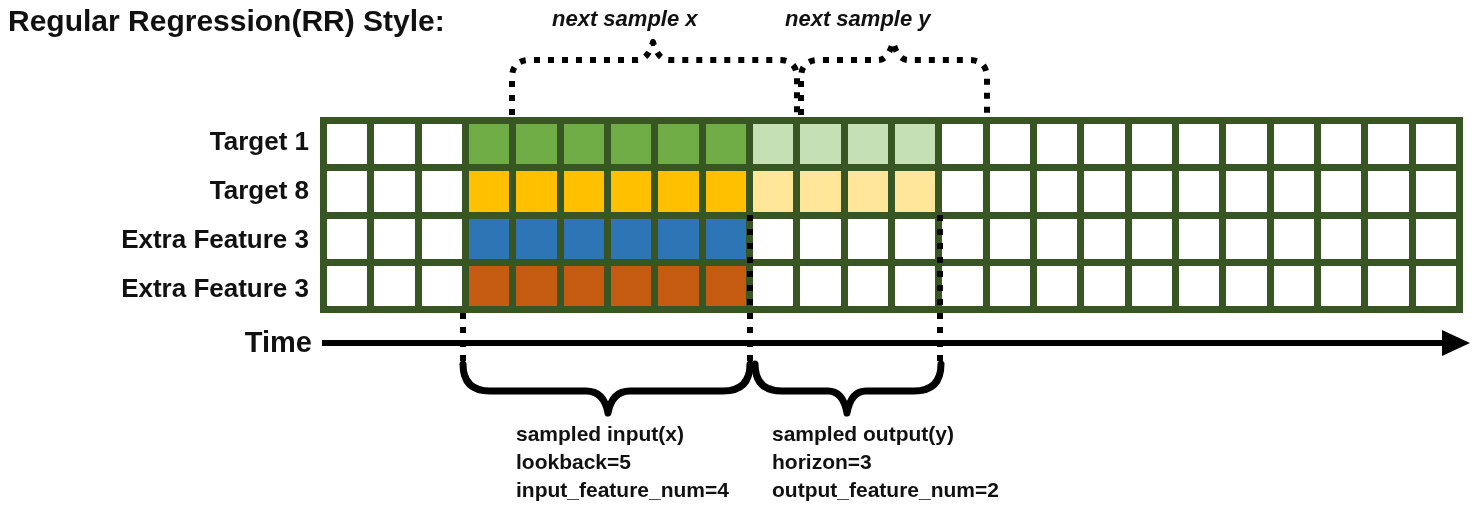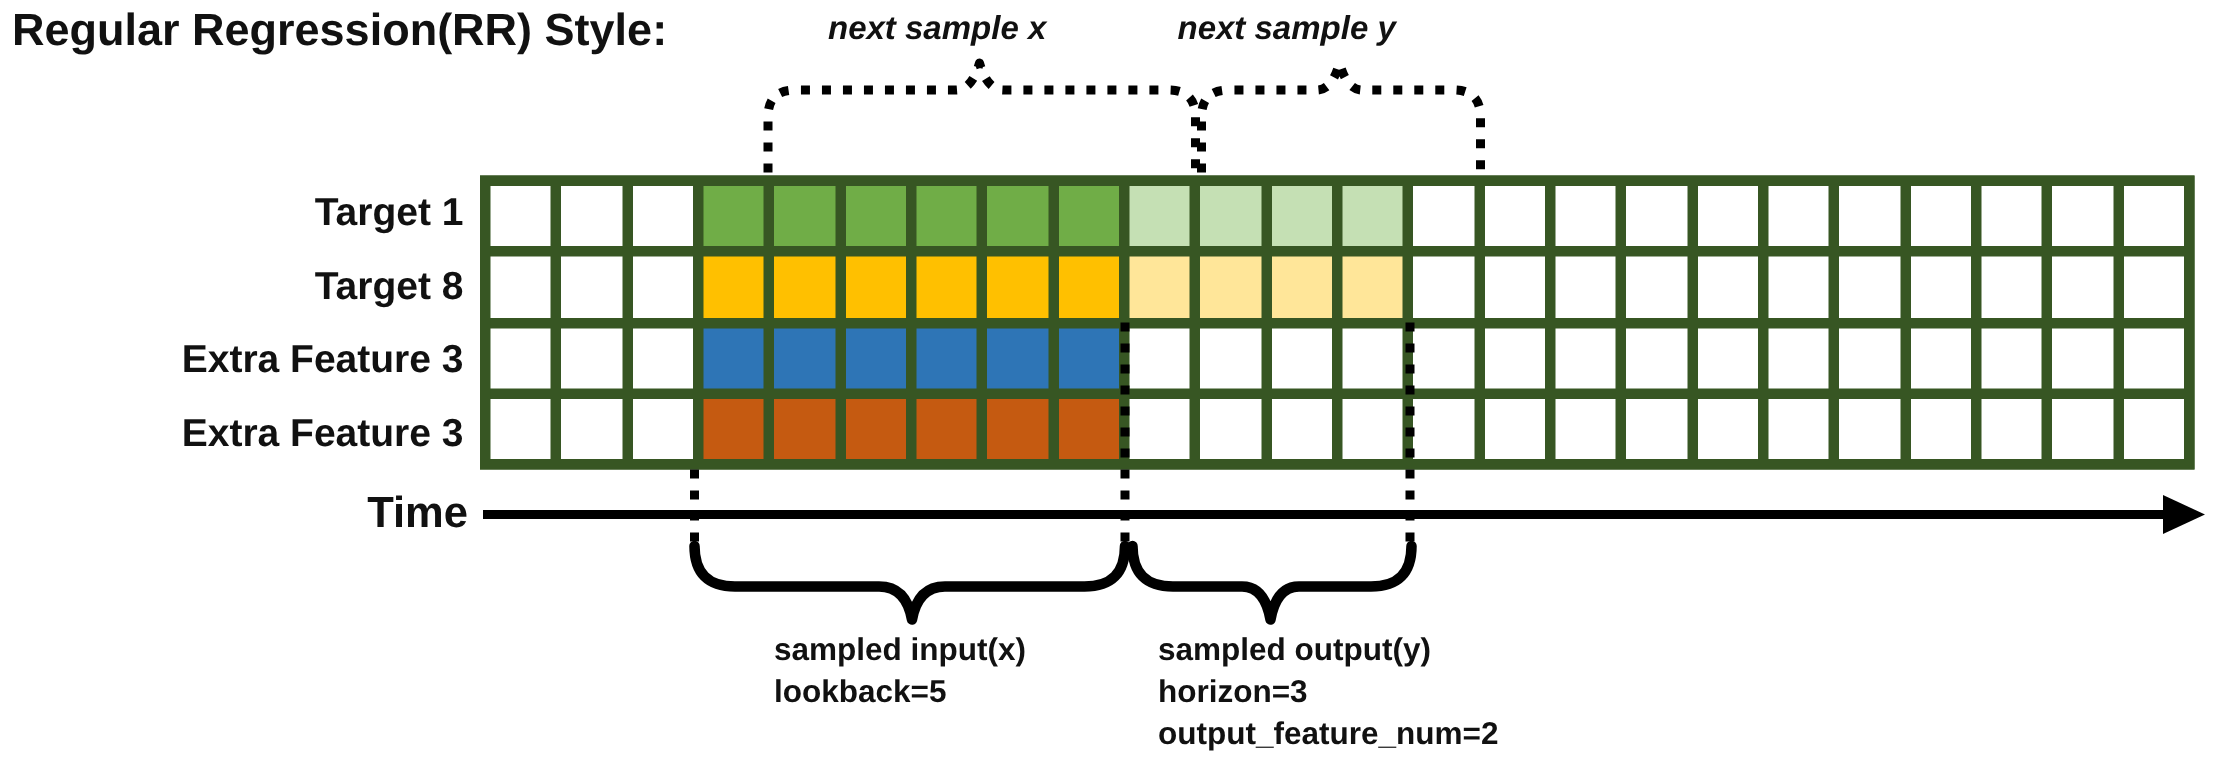--- a/index.html
+++ b/index.html
@@ -136,20 +136,21 @@
       <div class="cell" style="background: rgb(255, 255, 255);"></div>
       <div class="cell" style="background: rgb(255, 255, 255);"></div>
       <div class="cell" style="background: rgb(255, 255, 255);"></div>
     </div>
 
   <div class="abs" id="time-label">Time</div>
 
   <div class="abs anno" id="anno-input">
     <div>sampled input(x)</div>
     <div>lookback=5</div>
+    <div>input_feature_num=4</div>
   </div>
   <div class="abs anno" id="anno-output">
     <div>sampled output(y)</div>
     <div>horizon=3</div>
     <div>output_feature_num=2</div>
   </div>
 
   <svg class="abs" id="overlay" viewBox="0 0 1476 516" xmlns="http://www.w3.org/2000/svg">
 
     <path d="M 512 115 L 512 78 Q 512 60 530 60 L 637 60 Q 648 60 653 42 Q 658 60 669 60 L 779 60 Q 797 60 797 78 L 797 115" fill="none" stroke="#000" stroke-width="6" stroke-dasharray="6 8" stroke-linejoin="round"></path>

